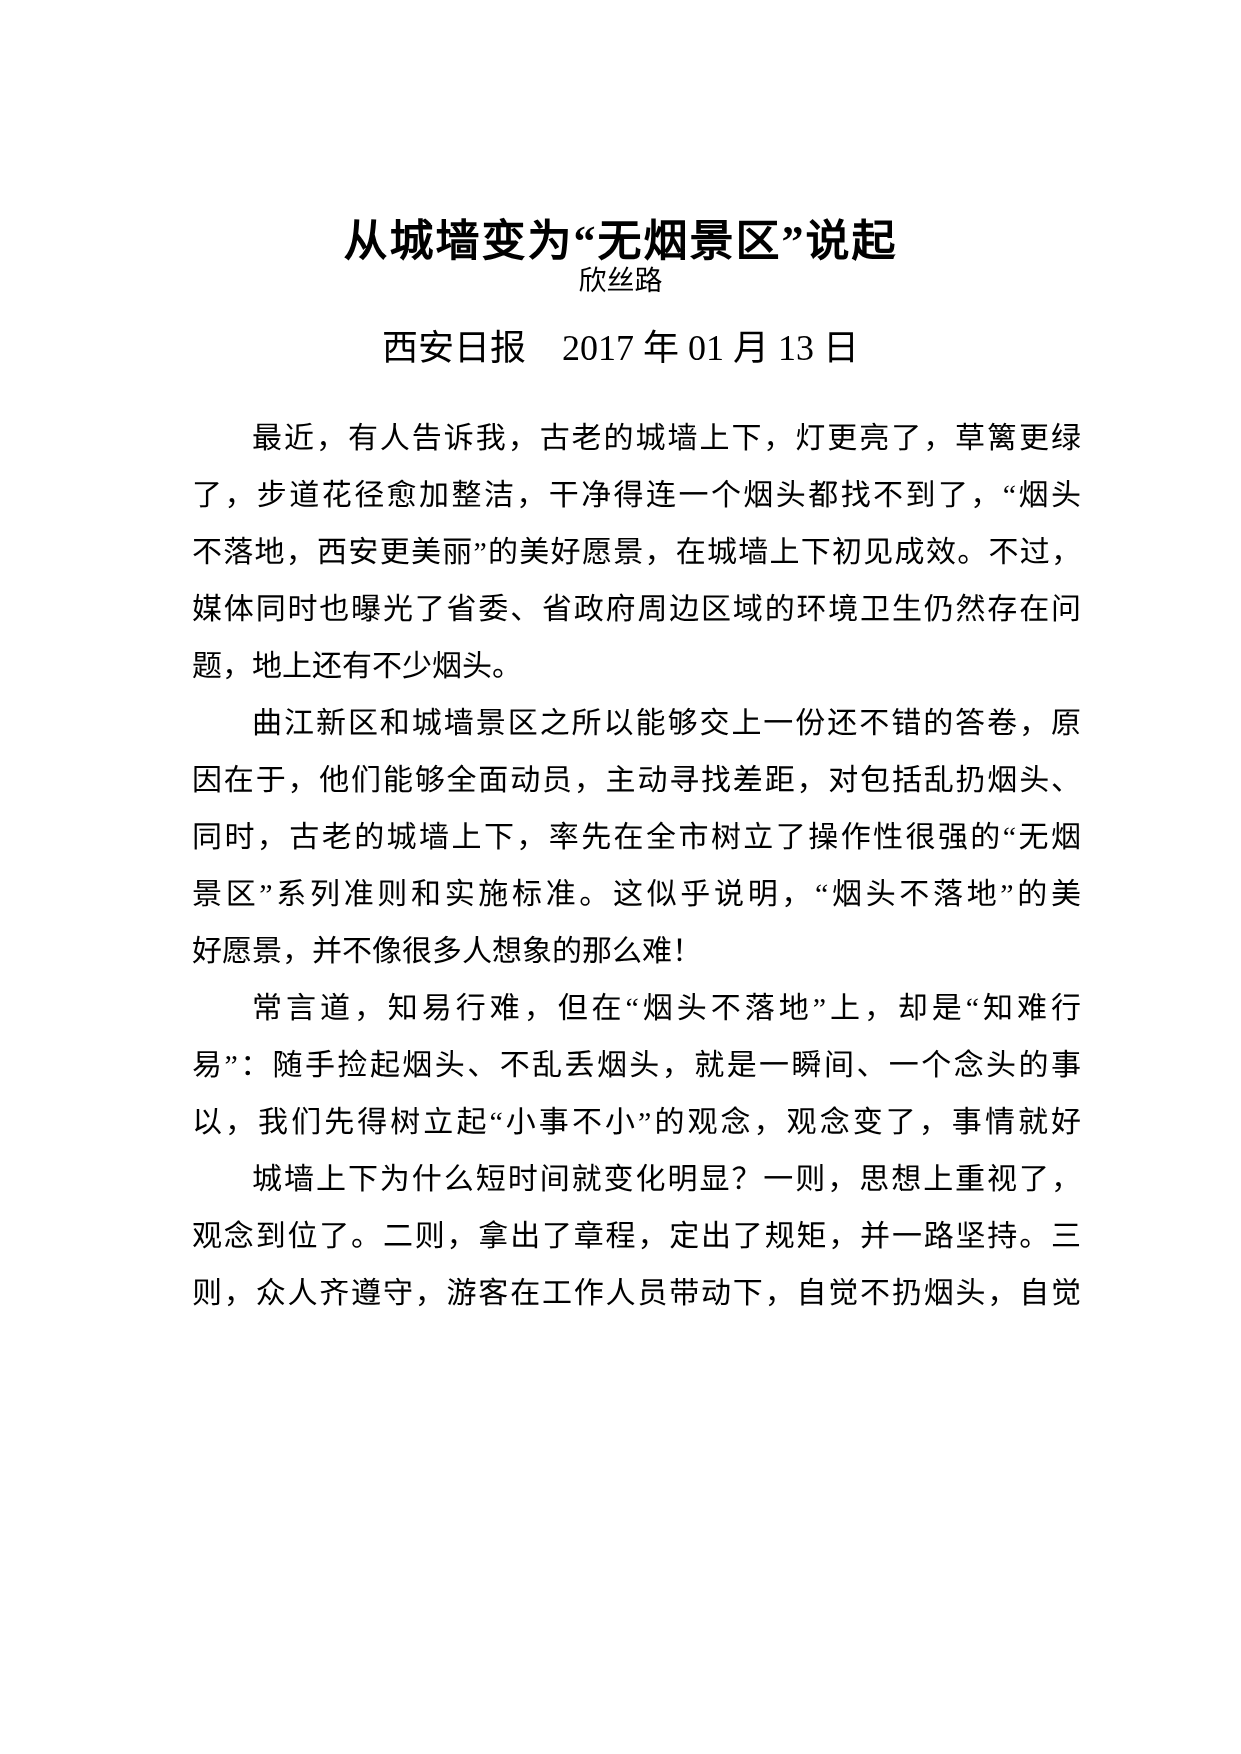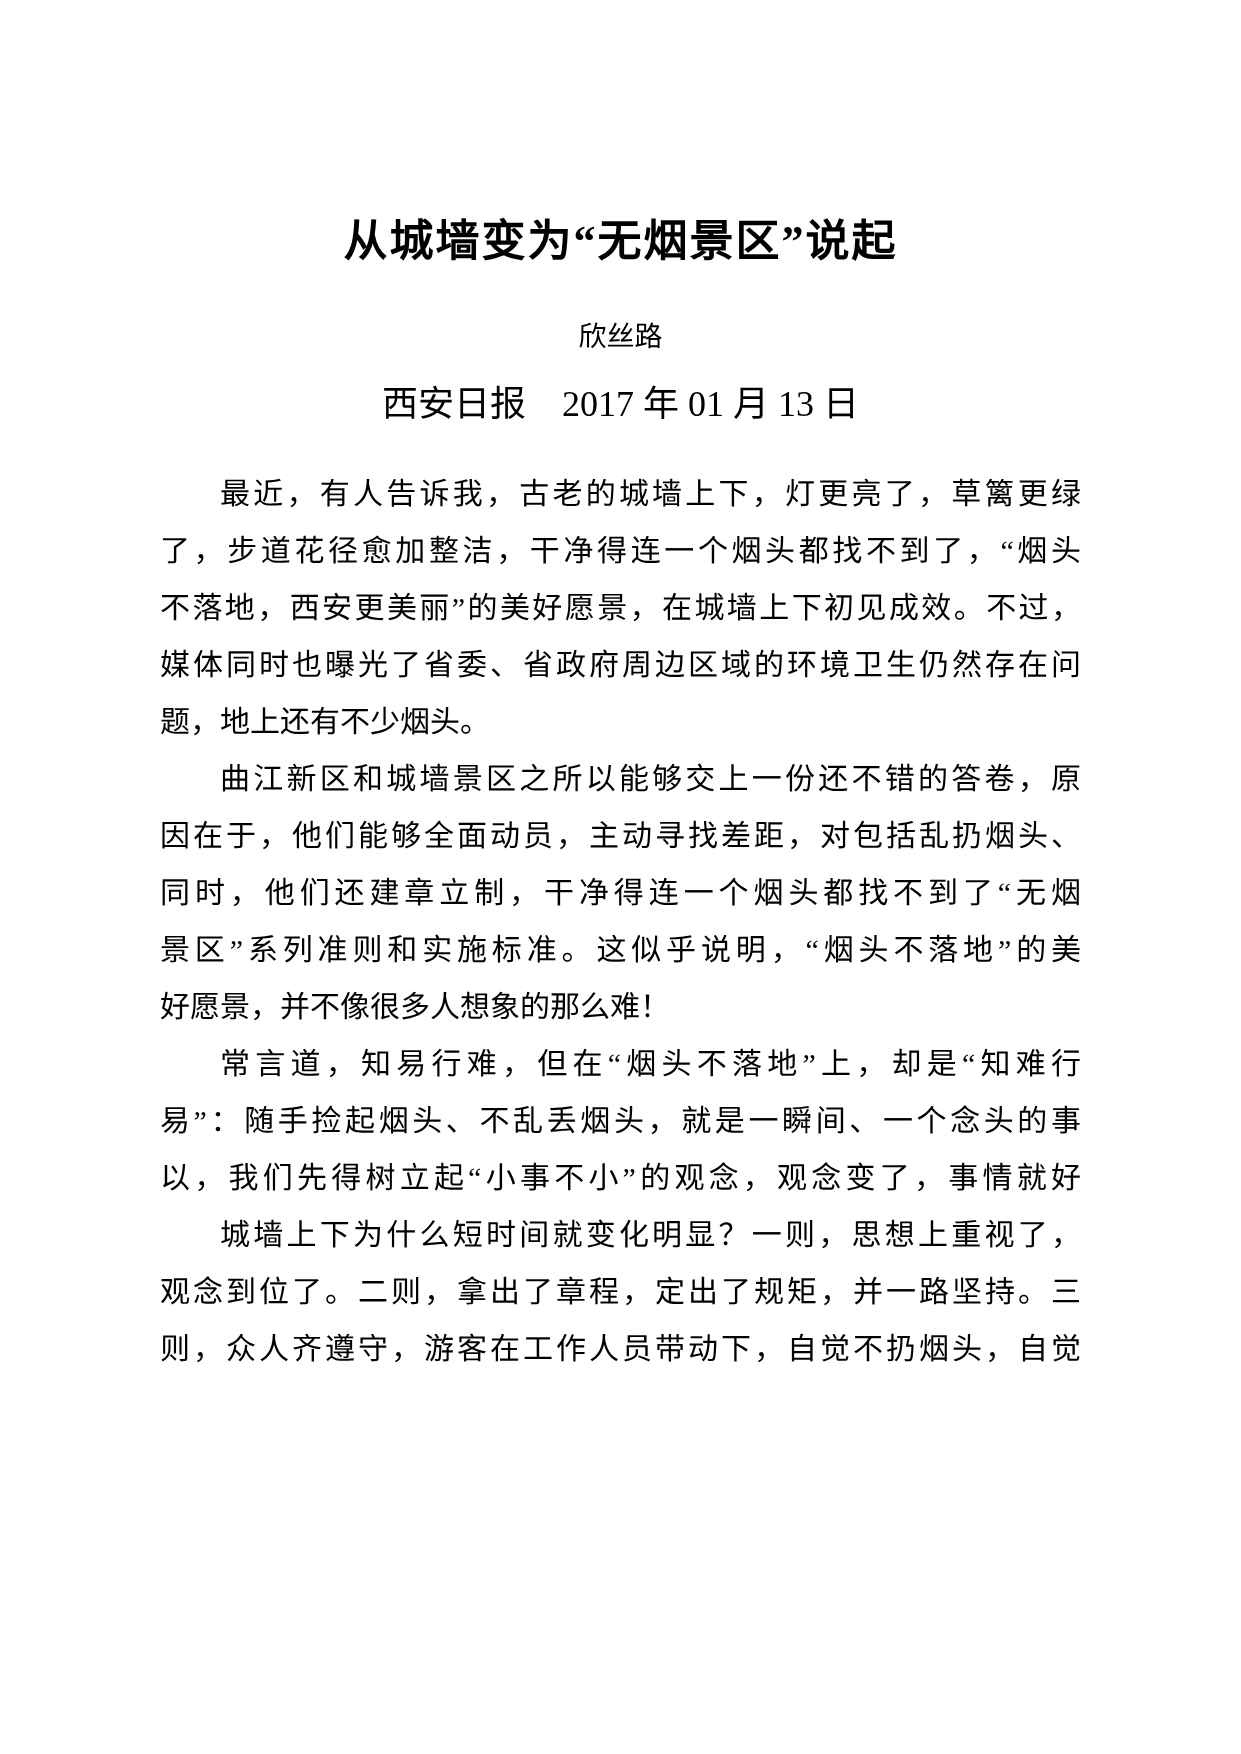--- a/index.html
+++ b/index.html
@@ -24,31 +24,31 @@
     font-size: 44px;
     font-weight: bold;
     line-height: 1.1;
     letter-spacing: 2px;
     white-space: nowrap;
   }
   .doc-author {
     text-align: center;
     font-size: 28px;
     line-height: 1.1;
-    margin-top: 56px;
   }
   .doc-source {
     text-align: center;
     font-size: 36px;
     line-height: 1.1;
     margin-top: 32px;
   }
   .article-body {
     margin-top: 40px;
     font-size: 30px;
+    margin-left: 32px;
   }
   .paragraph {
     margin: 0;
   }
   .line {
     line-height: 57px;
     height: 57px;
     text-align: justify;
     text-align-last: justify;
     text-justify: inter-character;
@@ -72,21 +72,21 @@
       <div class="paragraph">
         <div class="line first">最近，有人告诉我，古老的城墙上下，灯更亮了，草篱更绿</div>
         <div class="line">了，步道花径愈加整洁，干净得连一个烟头都找不到了，“烟头</div>
         <div class="line">不落地，西安更美丽”的美好愿景，在城墙上下初见成效。不过，</div>
         <div class="line">媒体同时也曝光了省委、省政府周边区域的环境卫生仍然存在问</div>
         <div class="line last">题，地上还有不少烟头。</div>
       </div>
       <div class="paragraph">
         <div class="line first">曲江新区和城墙景区之所以能够交上一份还不错的答卷，原</div>
         <div class="line">因在于，他们能够全面动员，主动寻找差距，对包括乱扔烟头、</div>
-        <div class="line">同时，他们还建章立制，干净得连一个烟头都找不到了“无烟</div>
+        <div class="line">同时，古老的城墙上下，率先在全市树立了操作性很强的“无烟</div>
         <div class="line">景区”系列准则和实施标准。这似乎说明，“烟头不落地”的美</div>
         <div class="line last">好愿景，并不像很多人想象的那么难！</div>
       </div>
       <div class="paragraph">
         <div class="line first">常言道，知易行难，但在“烟头不落地”上，却是“知难行</div>
         <div class="line">易”：随手捡起烟头、不乱丢烟头，就是一瞬间、一个念头的事</div>
         <div class="line">以，我们先得树立起“小事不小”的观念，观念变了，事情就好</div>
       </div>
       <div class="paragraph">
         <div class="line first">城墙上下为什么短时间就变化明显？一则，思想上重视了，</div>

